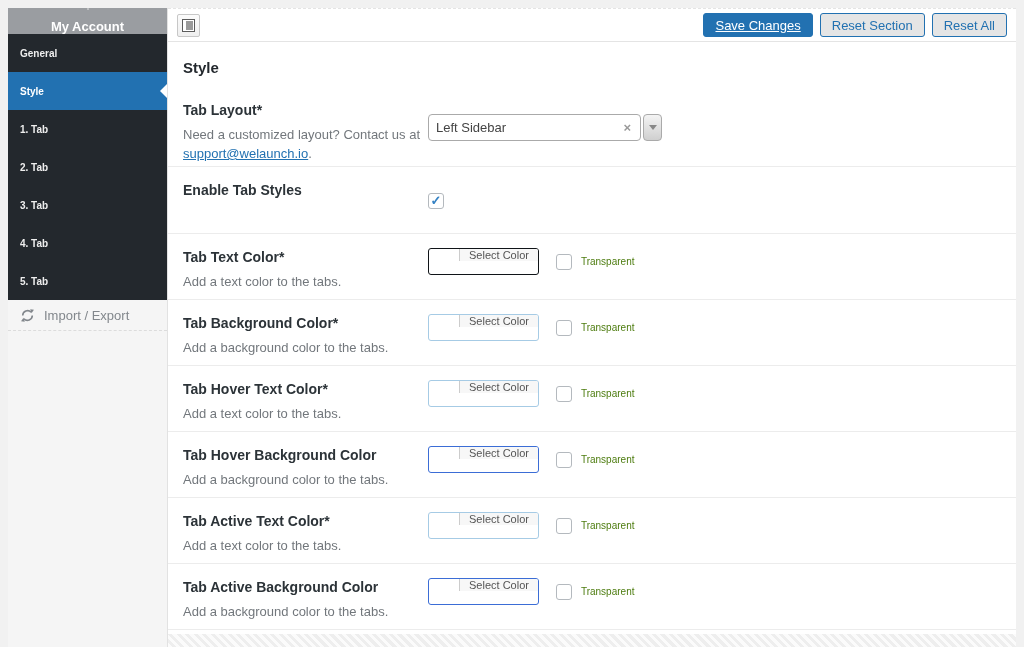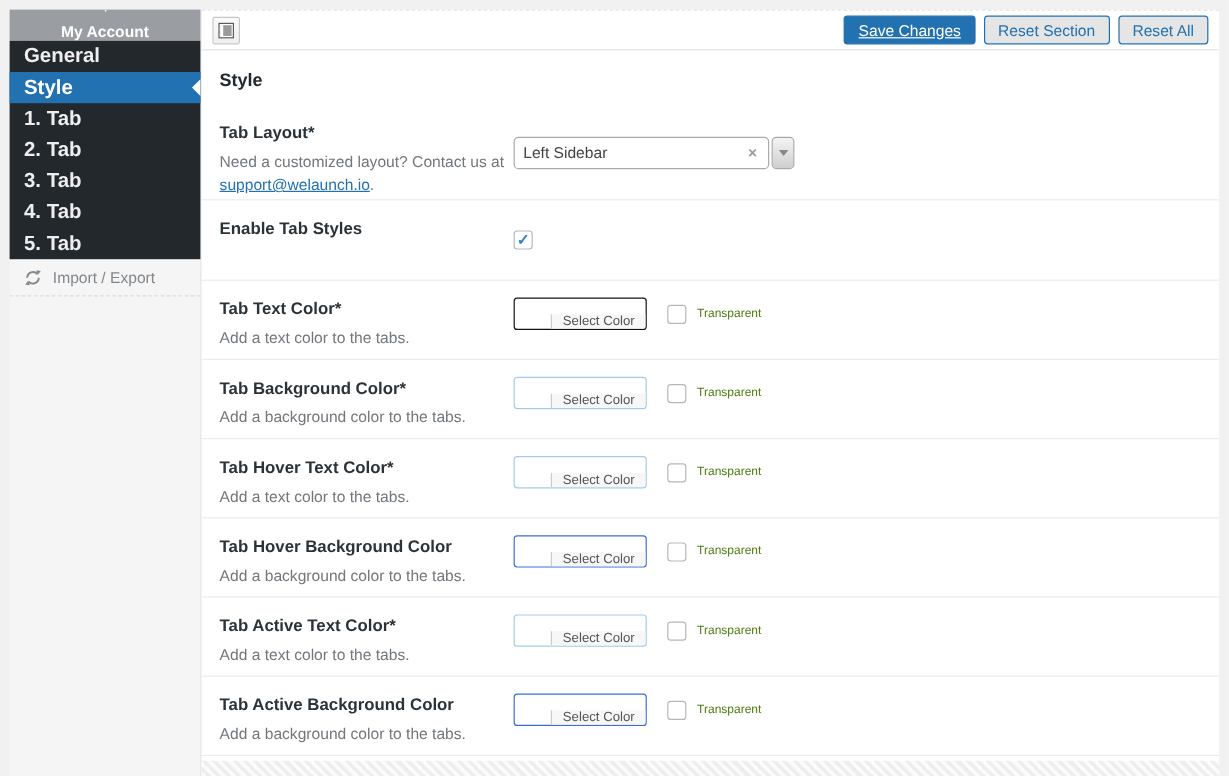--- a/index.html
+++ b/index.html
@@ -5,21 +5,21 @@
   * { margin:0; padding:0; box-sizing:border-box; }
   html,body { width:1024px; height:647px; overflow:hidden; }
   body { background:#f1f1f1; font-family:"Liberation Sans", sans-serif; }
 
   .panel { position:absolute; left:8px; top:8px; right:8px; bottom:0; display:flex; }
 
   
   .sidebar { width:160px; flex:none; background:#f5f5f5; border-right:1px solid #e2e2e2; display:flex; flex-direction:column; }
   .sb-header { height:26px; background:#9a9da1; color:#fff; display:flex; align-items:center; gap:9px; padding:0 12px; font-size:13px; font-weight:bold;flex-direction:column; }
   .sb-nav { background:#23282d; }
-  .sb-item { height:26px; display:flex; align-items:center; padding:0 12px; color:#eee; font-size:17px; font-weight:bold; position:relative; cursor:pointer; }
+  .sb-item { height:38px; display:flex; align-items:center; padding:0 12px; color:#eee; font-size:10px; font-weight:bold; position:relative; cursor:pointer; }
   .sb-item.active { background:#2271b1; color:#fff; }
   .sb-item .notch { position:absolute; right:0; top:50%; margin-top:-7px; width:0; height:0; border-top:7px solid transparent; border-bottom:7px solid transparent; border-right:7px solid #fff; }
   .sb-import { height:31px; display:flex; align-items:center; gap:9px; padding:0 12px; color:#82878c; font-size:13px; font-weight:normal; border-bottom:1px dashed #dcdcdc; cursor:pointer; }
 
   
   .content { flex:1; background:#fff; display:flex; flex-direction:column; border-top:1px dashed #e4e4e4; }
   .toolbar { height:33px; flex:none; border-bottom:1px solid #e4e4e4; display:flex; align-items:center; padding:0 9px; }
   .expand-btn { width:23px; height:23px; border:1px solid #c7c7c7; border-radius:2px; background:linear-gradient(#fbfbfb,#efefef); display:flex; align-items:center; justify-content:center; cursor:pointer; }
   .expand-glyph { width:13px; height:13px; border:1px solid #5b5b5b; background:#fff; padding:1px; }
   .expand-glyph div { width:100%; height:100%; background:#9a9a9a; border-left:2px solid #fff; }
@@ -50,21 +50,21 @@
   
   .sel2 { display:inline-flex; margin-top:13px; height:27px; }
   .sel2-main { width:213px; border:1px solid #aaa; border-radius:4px; background:#fff; display:flex; align-items:center; padding:0 7px; font-size:13px; color:#444; cursor:pointer; }
   .sel2-main .val { flex:1; }
   .sel2-main .clear { color:#999; font-size:13px; font-weight:bold; cursor:pointer; padding:0 2px; }
   .sel2-arrow { width:19px; height:27px; margin-left:2px; border:1px solid #aaa; border-radius:4px; background:linear-gradient(#f4f4f4,#cfcfcf); display:flex; align-items:center; justify-content:center; cursor:pointer; }
   .sel2-arrow .caret { width:0; height:0; border-left:4px solid transparent; border-right:4px solid transparent; border-top:5px solid #888; }
 
   
   .ctl-line { display:flex; align-items:center; height:27px; }
-  .color-btn { display:inline-flex; align-items:flex-end; height:27px; border:1px solid #999; border-radius:3px; background:#fff; overflow:hidden; padding:0; cursor:pointer; font-family:inherit; }
+  .color-btn { display:inline-flex; align-items:flex-start; height:27px; border:1px solid #999; border-radius:3px; background:#fff; overflow:hidden; padding:0; cursor:pointer; font-family:inherit; }
   .color-btn .swatch { width:30px; }
   .color-btn .cbt { background:#f7f7f7; border-left:1px solid #ccc; font-size:11px; color:#555; display:flex; align-items:center; padding:0 9px; white-space:nowrap; }
   .transp { display:inline-flex; align-items:center; gap:9px; margin-left:17px; cursor:pointer; }
   .transp .t-label { font-size:10px; color:#4d7c0f; }
 
   .content-footer { margin-top:auto; height:13px; flex:none;
     background:repeating-linear-gradient(45deg,#fbfbfb 0 3px,#eeeeee 3px 6px); }
 </style>
 </head>
 <body>

